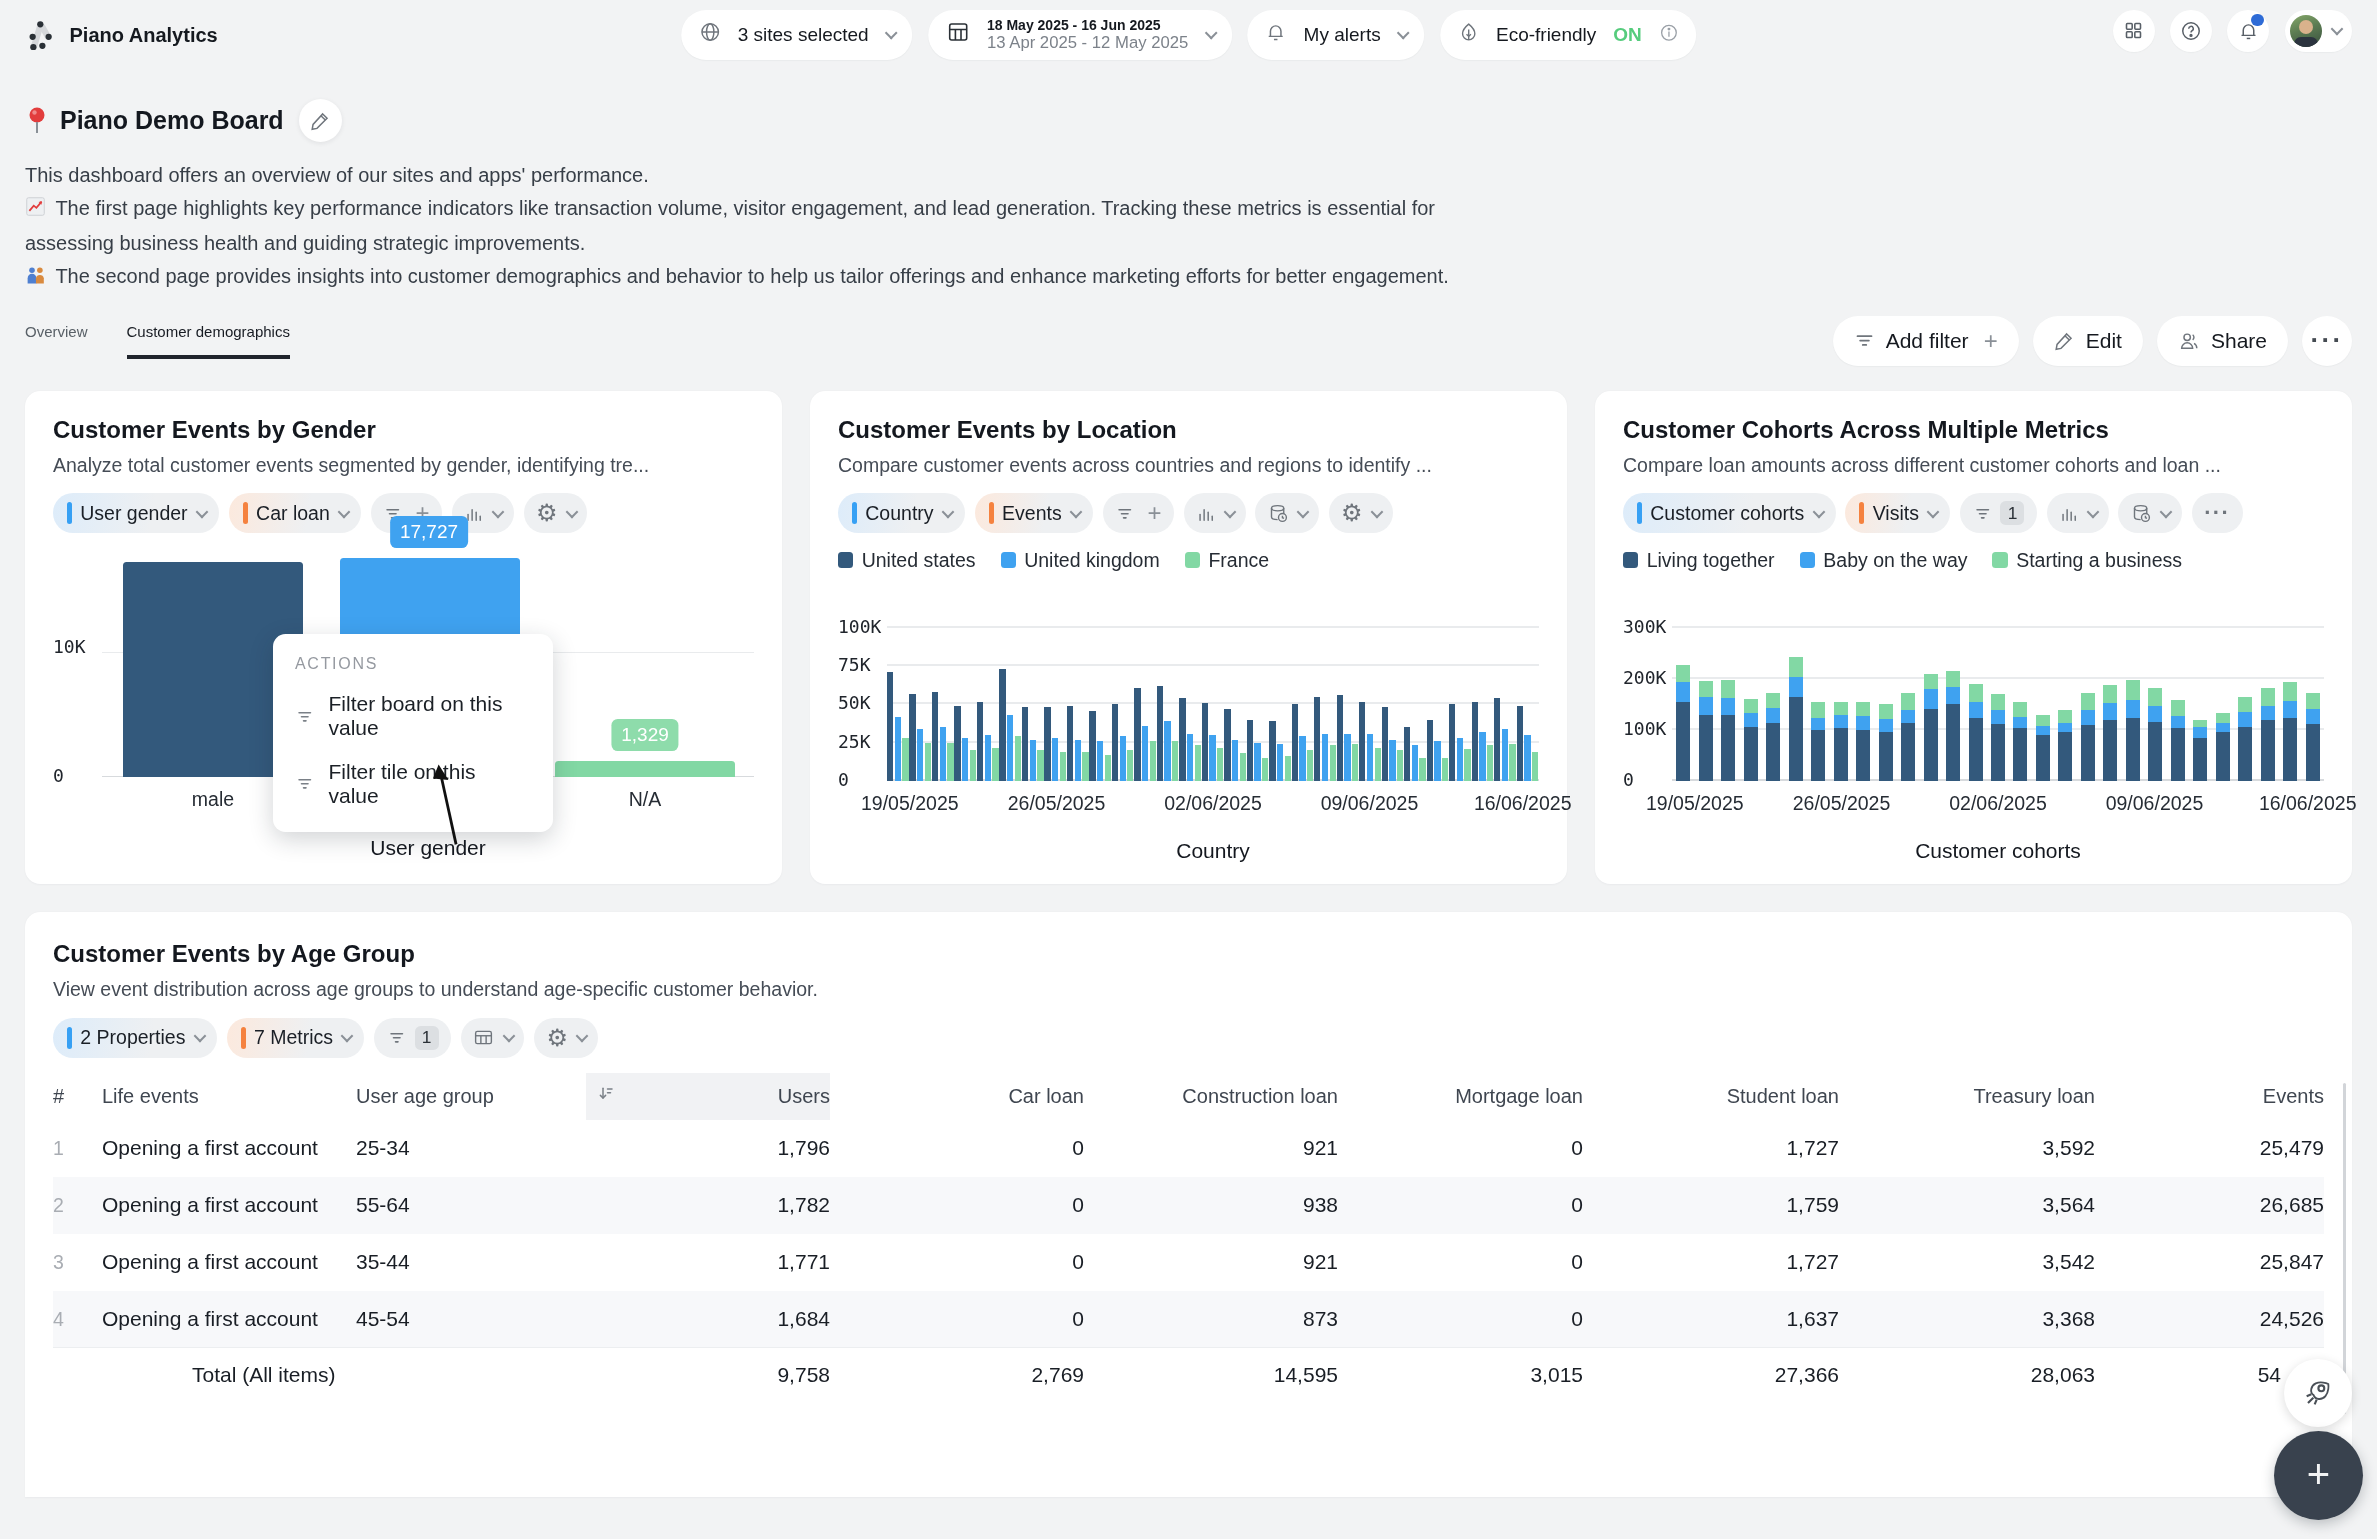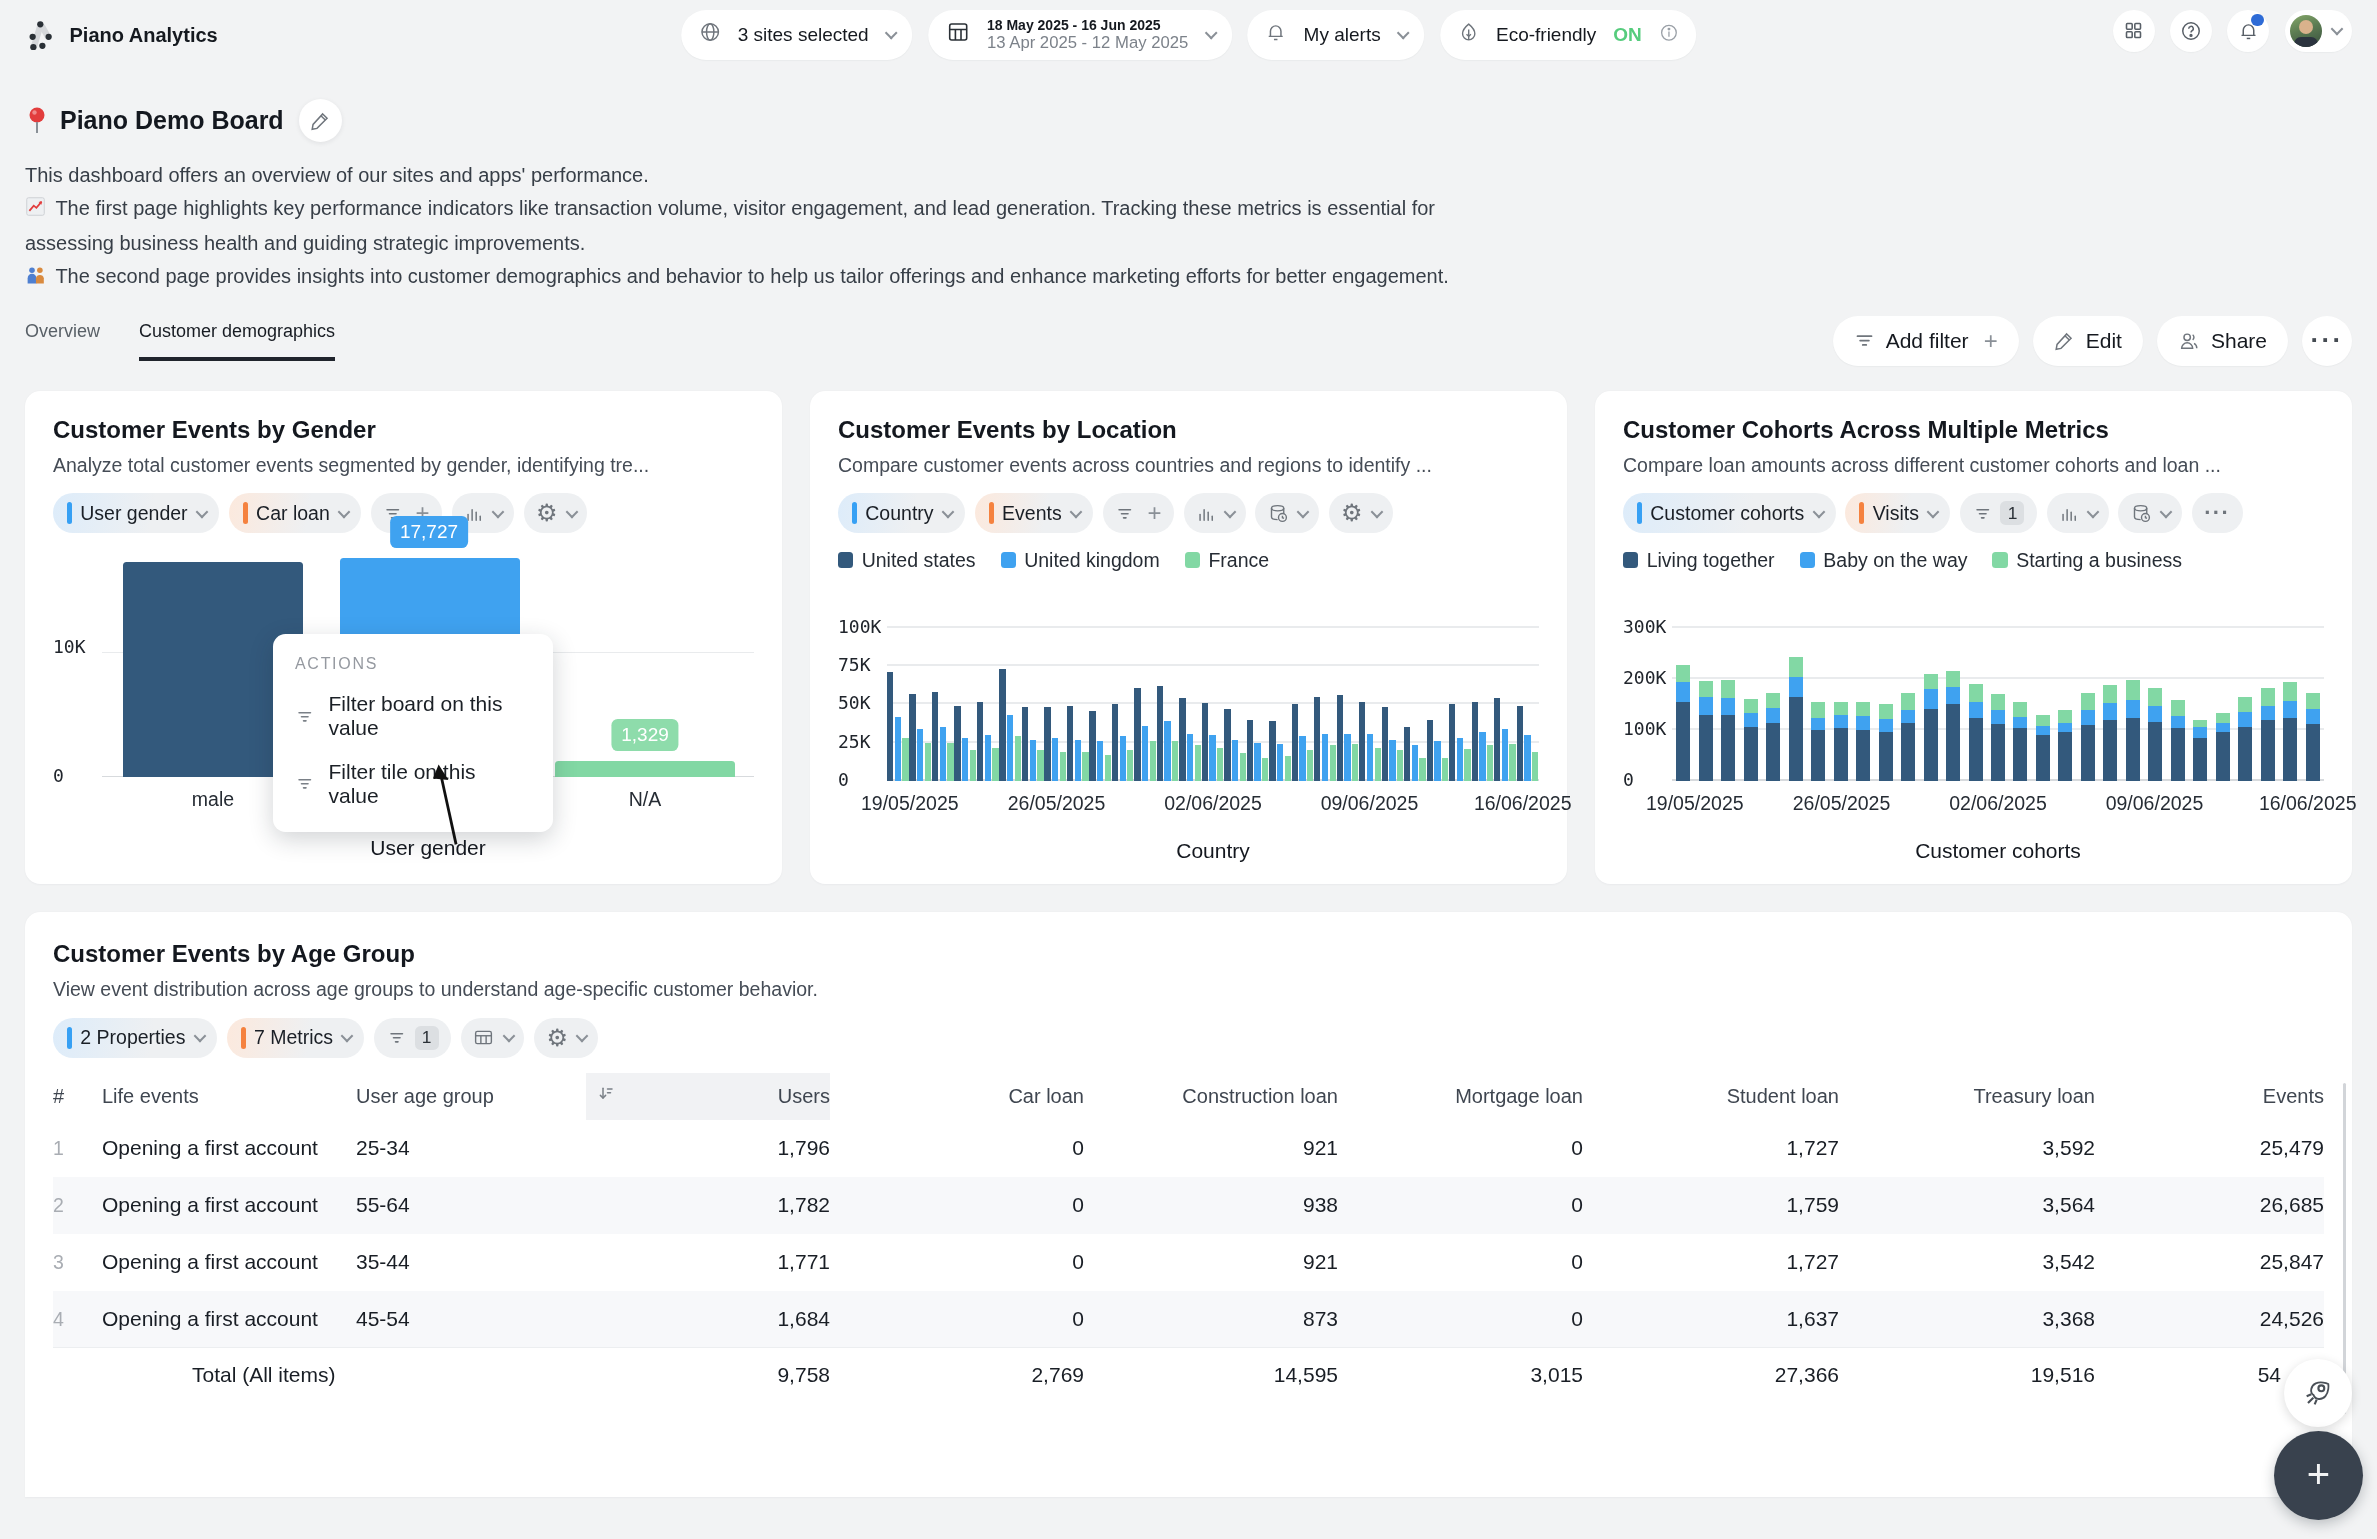--- a/index.html
+++ b/index.html
@@ -30,21 +30,21 @@
   .content { padding:0 25px; }
   .title-row { display:flex; align-items:center; gap:11px; margin-top:29px; }
   .board-title { font-size:25px; font-weight:700; color:#14181f; }
   .edit-circle { width:43px; height:43px; border-radius:50%; background:#fff; display:flex; align-items:center; justify-content:center; color:#6f757c; box-shadow:0 1.4px 5.6px rgba(20,30,40,.08); margin-left:4.2px; cursor:pointer; }
   .desc { margin-top:16.7px; font-size:20px; line-height:33px; color:#373e47; max-width:1453px; }
   .desc .em { display:inline-block; vertical-align:-2.8px; margin-right:4.2px; }
 
   
   .tabs-row { display:flex; align-items:center; margin-top:19.5px; }
   .tabs { display:flex; gap:39px; }
-  .tab { font-size:18px; color:#596067; padding-bottom:15.3px; cursor:pointer; }
+  .tab { font-size:15px; color:#596067; padding-bottom:15.3px; cursor:pointer; }
   .tab.active { color:#171b22; font-weight:500; border-bottom:4.2px solid #20242c; }
   .actions-right { margin-left:auto; display:flex; gap:14px; align-items:center; }
   .abtn { background:#fff; border-radius:28px; height:50px; padding:0 21px; display:flex; align-items:center; gap:11px; font-size:21px; color:#15191f; box-shadow:0 0.7px 1.4px rgba(20,30,40,.05); cursor:pointer; }
   .plus { font-size:24px; color:#8a9097; font-weight:400; margin-left:4.2px; }
   .more-circle { width:50px; height:50px; border-radius:50%; background:#fff; display:flex; align-items:center; justify-content:center; font-size:26.5px; letter-spacing:2.1px; color:#454b52; font-weight:700; box-shadow:0 0.7px 1.4px rgba(20,30,40,.05); cursor:pointer; }
 
   
   .cards { margin:25px 25px 0; display:grid; grid-template-columns:repeat(3,1fr); gap:28px; }
   .card { background:#fff; border-radius:15.3px; padding:25px 28px 21px; box-shadow:0 0.7px 2.1px rgba(20,30,40,.04); position:relative; }
   .card h2 { font-size:24px; font-weight:600; color:#14181f; }
@@ -967,21 +967,21 @@
             <td class="">3,368</td>
             <td class="">24,526</td>
           </tr>
           <tr class="total-row">
             <td colspan="3" class="total-label">Total (All items)</td>
             <td>9,758</td>
             <td>2,769</td>
             <td>14,595</td>
             <td>3,015</td>
             <td>27,366</td>
-            <td>19,516</td>
+            <td>28,063</td>
             <td class="events-total">54</td>
           </tr>
         </tbody>
     </table>
 
     <div class="vscroll"></div>
   </div>
 
   <div class="rocket-btn">
     <svg width="32" height="32" viewBox="0 0 24 24" fill="none" stroke="#4a5057" stroke-width="1.6">

